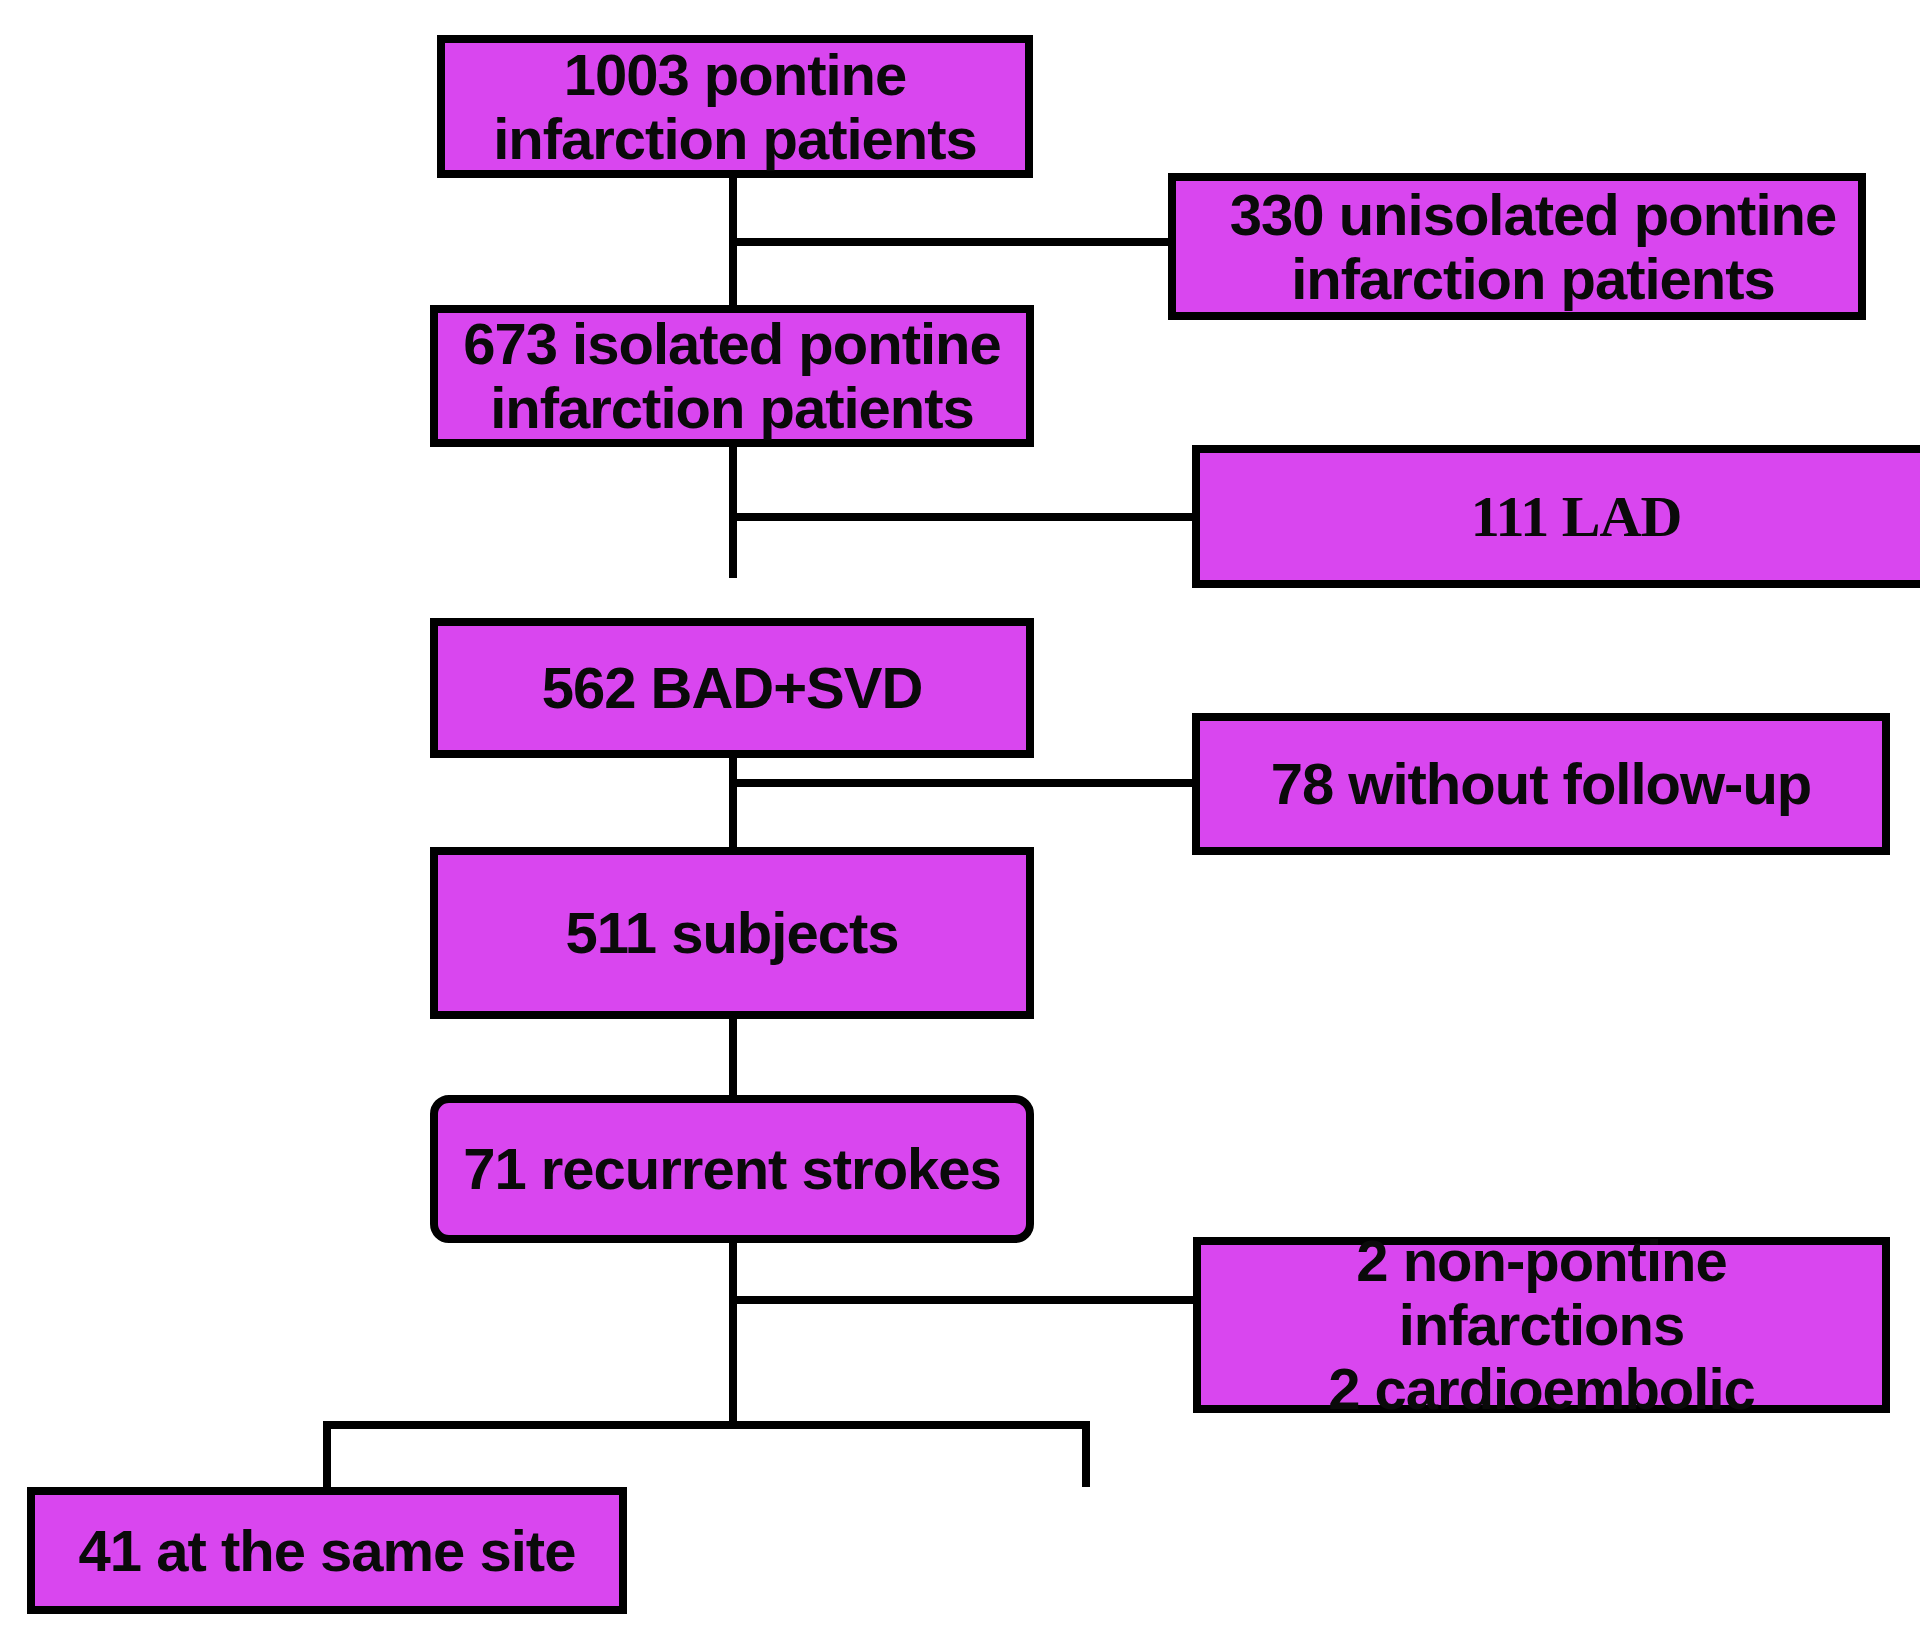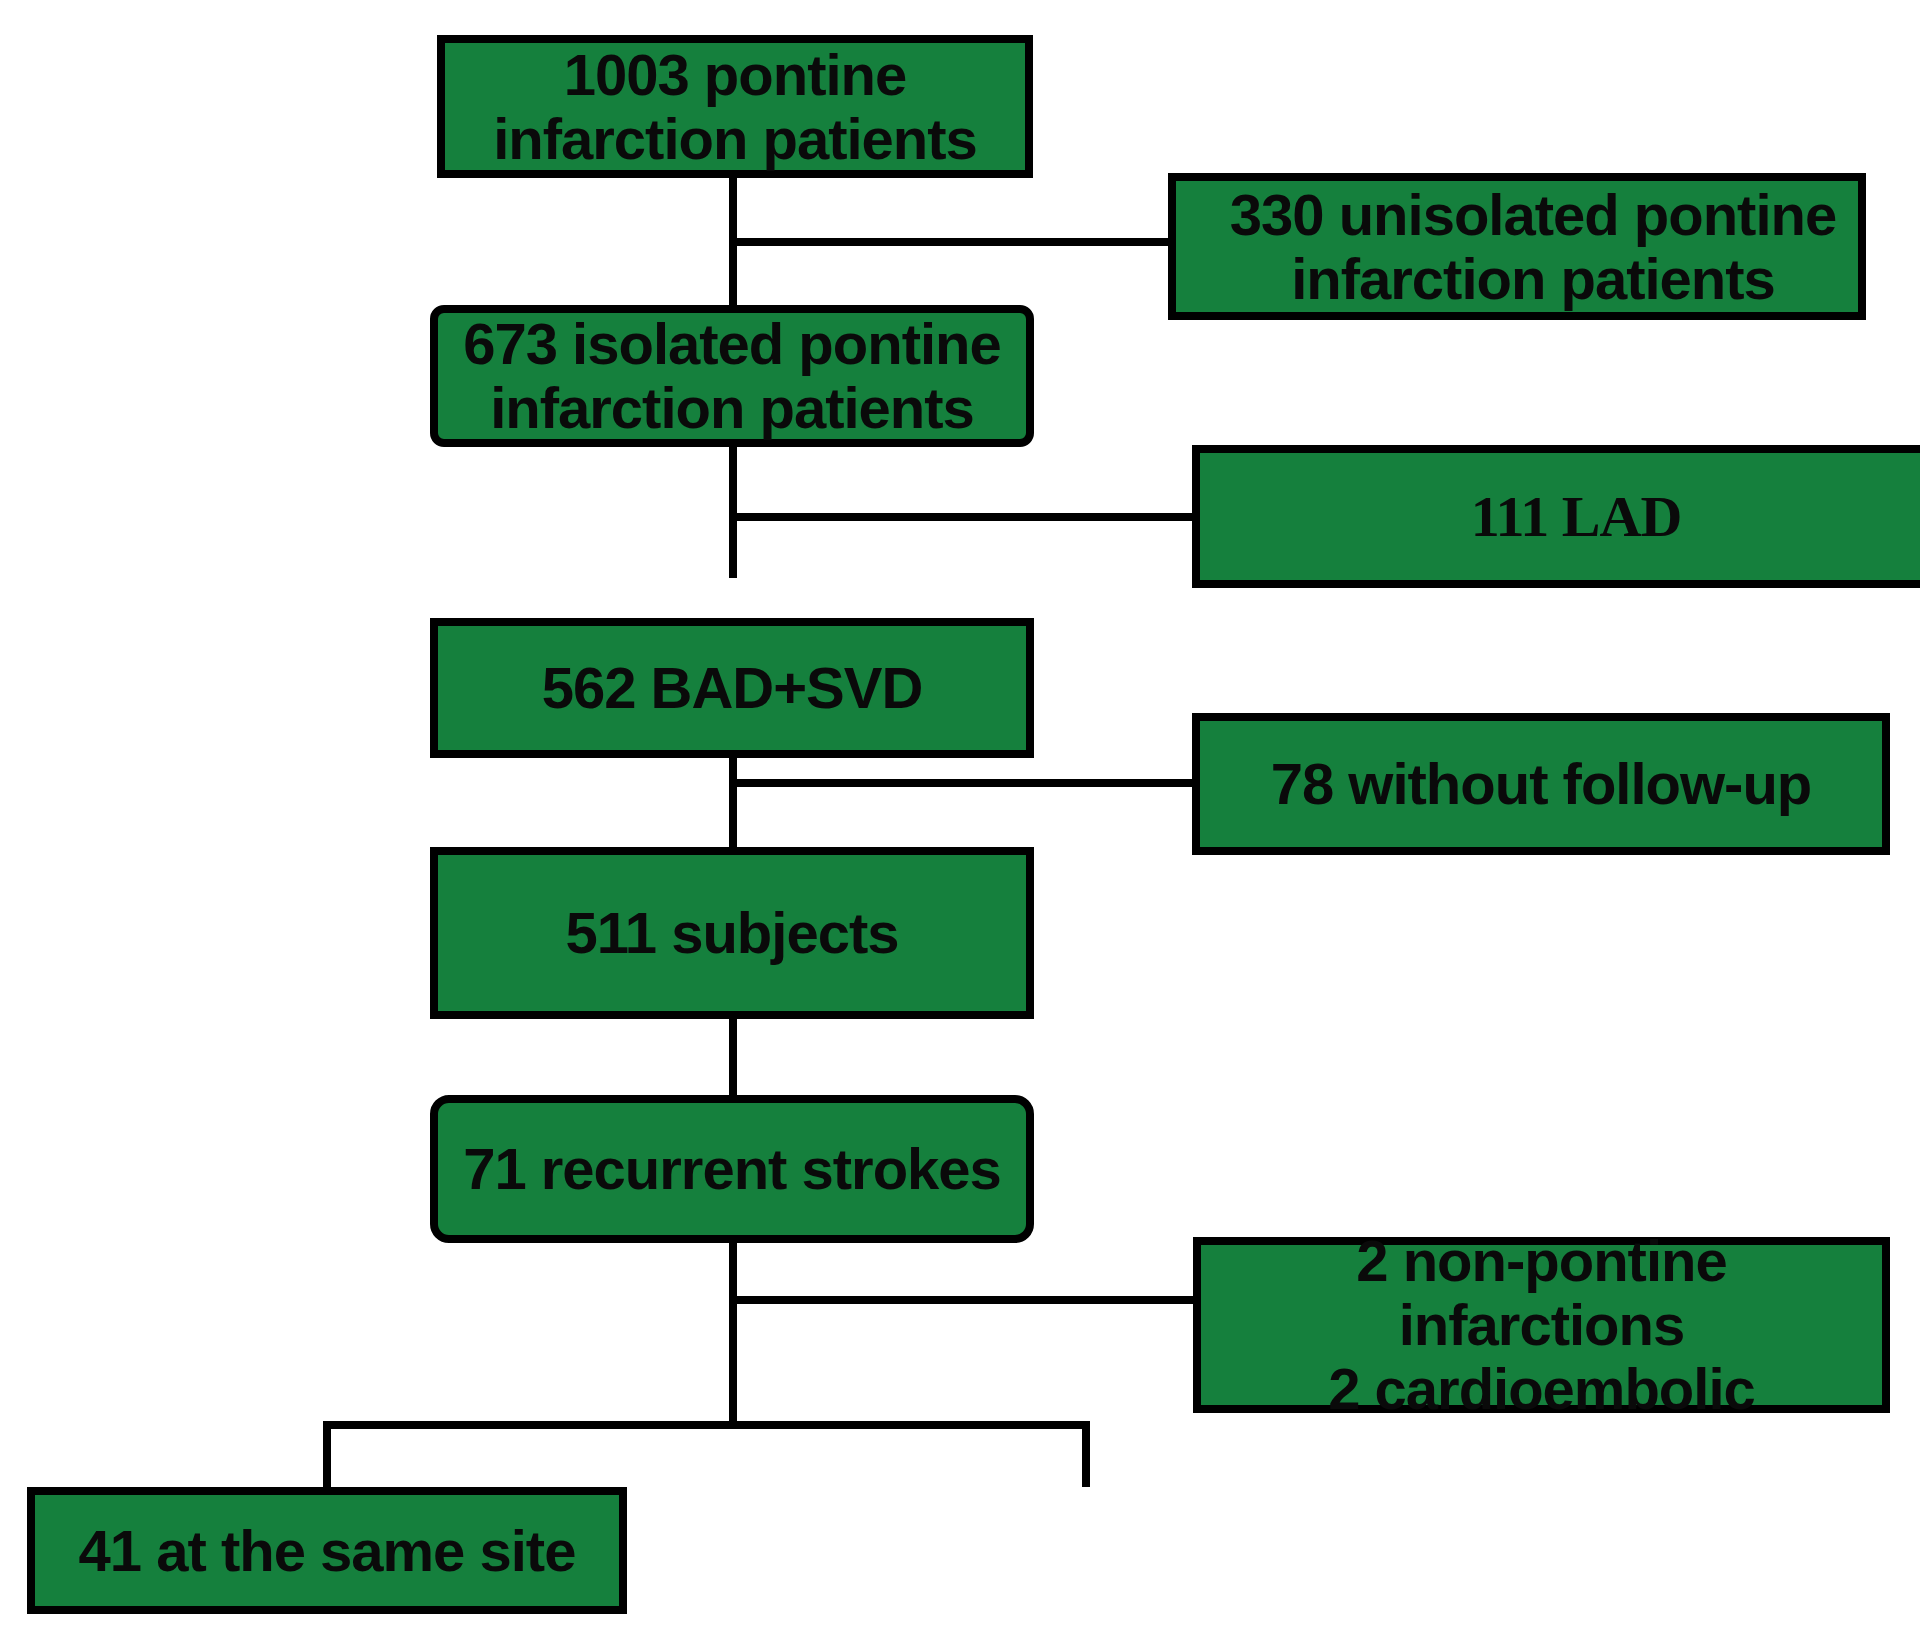--- a/index.html
+++ b/index.html
@@ -8,21 +8,21 @@
     width:1920px;
     height:1640px;
     background:#ffffff;
     overflow:hidden;
     font-family:"Liberation Sans", sans-serif;
   }
   .node{
     position:absolute;
     box-sizing:border-box;
     border:8px solid #000000;
-    background:#15803d;
+    background:#d946ef;
     display:flex;
     align-items:center;
     justify-content:center;
     text-align:center;
     color:#0a0a0a;
     font-weight:bold;
     font-size:58px;
     line-height:64px;
     letter-spacing:-1px;
   }
@@ -51,21 +51,21 @@
   <div class="line" style="left:729px; top:1296px; width:464px; height:8px;"></div>
   <div class="line" style="left:323px; top:1421px; width:767px; height:8px;"></div>
   <div class="line" style="left:323px; top:1421px; width:8px; height:66px;"></div>
   <div class="line" style="left:1082px; top:1421px; width:8px; height:66px;"></div>
 
   <div class="node" style="left:437px; top:35px; width:596px; height:143px;">
     <span class="label">1003 pontine
 infarction patients</span>
   </div>
 
-  <div class="node" style="left:430px; top:305px; width:604px; height:142px;border-radius:14px;">
+  <div class="node" style="left:430px; top:305px; width:604px; height:142px;">
     <span class="label">673 isolated pontine
 infarction patients</span>
   </div>
 
   <div class="node" style="left:430px; top:578px; width:604px; height:140px;margin-top:40px;">
     <span class="label">562 BAD+SVD</span>
   </div>
 
   <div class="node" style="left:430px; top:847px; width:604px; height:172px;">
     <span class="label">511 subjects</span>

